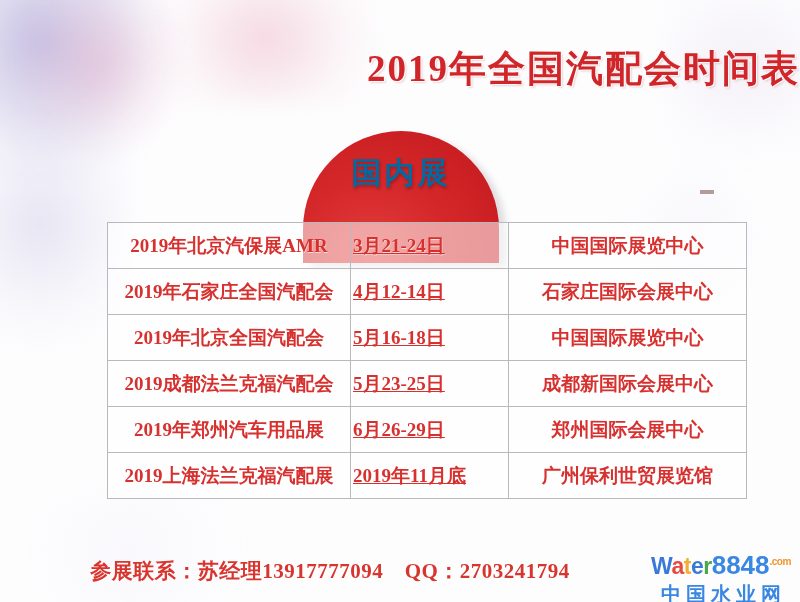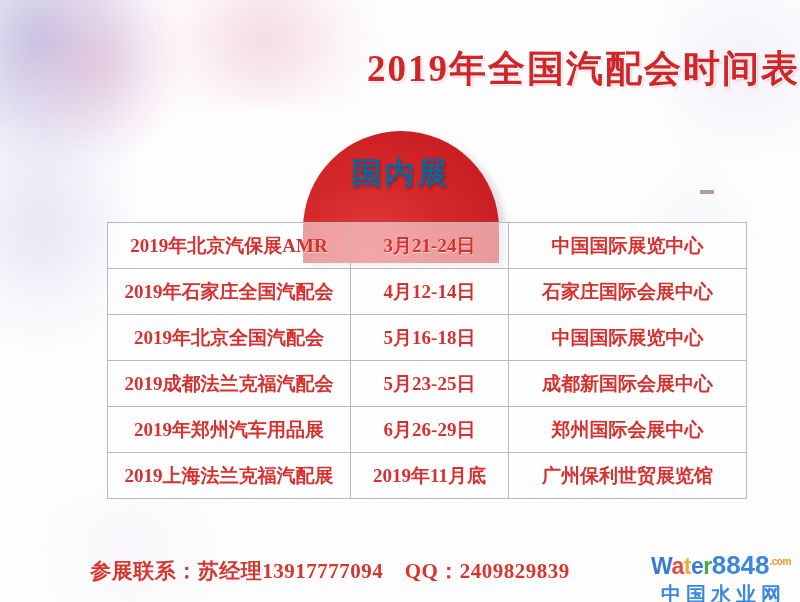--- a/index.html
+++ b/index.html
@@ -157,21 +157,21 @@
     border: 1px solid #b9b9bd;
     height: 45px;
     color: #d7312f;
     font-size: 19px;
     font-weight: bold;
     white-space: nowrap;
     overflow: hidden;
     text-shadow: 0.5px 0.5px 0 rgba(255,255,255,0.6);
   }
   td.col-name  { width: 238px; text-align: center; padding: 0 2px; }
-  td.col-date  { width: 153px; text-align: center; padding: 0 2px; }
+  td.col-date  { width: 153px; text-align: left; padding: 0 2px; text-decoration: underline; }
   td.col-venue { width: 233px; text-align: center; padding: 0 2px; }
 
   
   .footer-contact {
     position: absolute;
     left: 0; top: 557px;
     width: 660px;
     text-align: center;
     font-size: 21px;
     font-weight: bold;
@@ -284,20 +284,20 @@
         </tr>
         <tr>
           <td class="col-name">2019上海法兰克福汽配展</td>
           <td class="col-date">2019年11月底</td>
           <td class="col-venue">广州保利世贸展览馆</td>
         </tr>
       </tbody>
     </table>
   </div>
 
-  <div class="footer-contact">参展联系：苏经理13917777094　QQ：2409829839</div>
+  <div class="footer-contact">参展联系：苏经理13917777094　QQ：2703241794</div>
 
   <div class="watermark">
     <div class="wm-word"><span class="l1">W</span><span class="l2">a</span><span class="l3">t</span><span class="l4">e</span><span class="l5">r</span><span class="wm-num">8848</span><span class="wm-dotcom">.com</span></div>
     <div class="wm-cn">中国水业网</div>
   </div>
 
 </div>
 
 </body></html>

